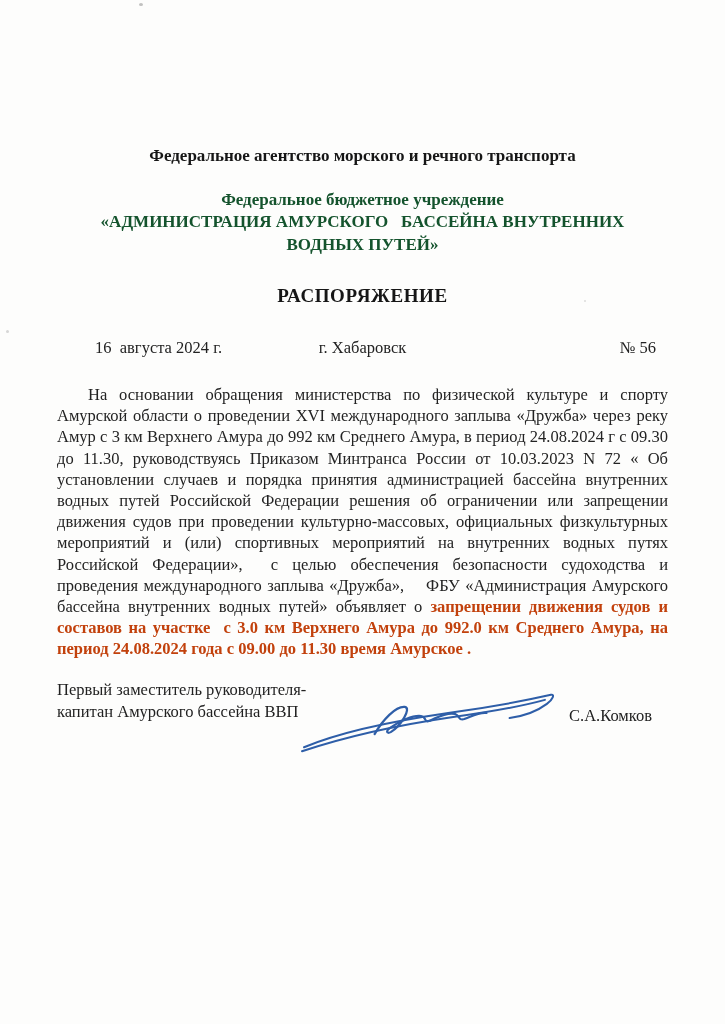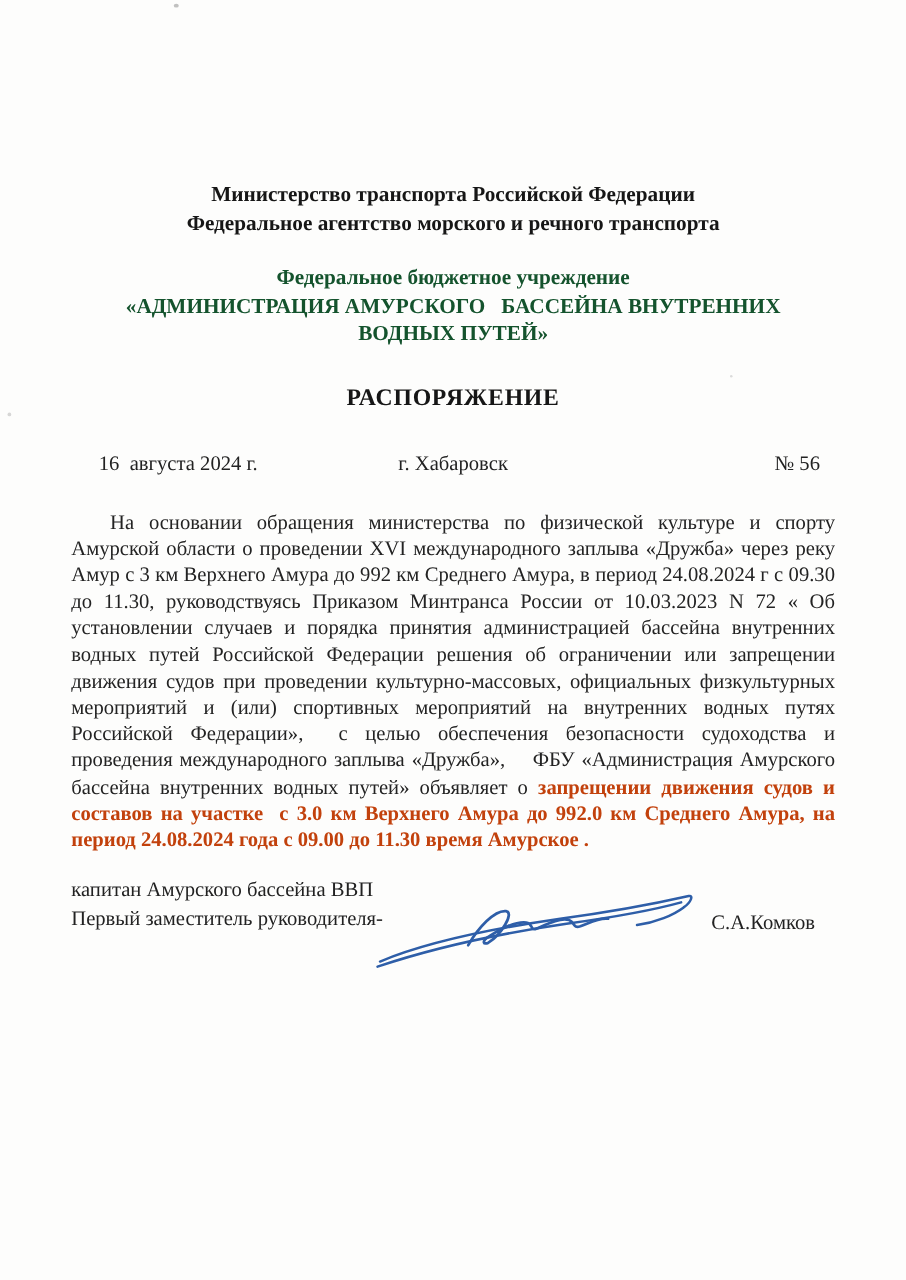--- a/index.html
+++ b/index.html
@@ -51,21 +51,21 @@
     }
     .meta-row {
       position: relative;
       margin-top: 31px;
       font-size: 16.5px;
       height: 22px;
       color: #222;
     }
     .meta-date {
       position: absolute;
-      left: 22px;
+      left: 38px;
       white-space: pre-wrap;
     }
     .meta-place {
       position: absolute;
       left: 50%;
       transform: translateX(-50%);
       text-align: right;
     }
     .meta-number {
       position: absolute;
@@ -125,43 +125,42 @@
 </head>
 <body>
 
 <div class="page">
   <div class="speck speck-1"></div>
   <div class="speck speck-2"></div>
   <div class="speck speck-3"></div>
 
   <div class="content">
 
-    <div class="hdr-line">Министерство транспорта Российской Федерации</div>
     <div class="hdr-line">Федеральное агентство морского и речного транспорта</div>
 
     <div class="org-block">
       <div class="org-line">Федеральное бюджетное учреждение</div>
       <div class="org-line">«АДМИНИСТРАЦИЯ АМУРСКОГО   БАССЕЙНА ВНУТРЕННИХ</div>
       <div class="org-line">ВОДНЫХ ПУТЕЙ»</div>
     </div>
 
     <div class="doc-title">РАСПОРЯЖЕНИЕ</div>
 
     <div class="meta-row">
       <span class="meta-date">16  августа 2024 г.</span>
       <span class="meta-place">г. Хабаровск</span>
       <span class="meta-number">№ 56</span>
     </div>
 
     <p class="body-par"><span class="regular-run">На основании обращения министерства по физической культуре и спорту Амурской области о проведении XVI международного заплыва «Дружба» через реку Амур с 3 км Верхнего Амура до 992 км Среднего Амура, в период 24.08.2024 г с 09.30 до 11.30, руководствуясь Приказом Минтранса России от 10.03.2023 N 72 « Об установлении случаев и порядка принятия администрацией бассейна внутренних водных путей Российской Федерации решения об ограничении или запрещении движения судов при проведении культурно-массовых, официальных физкультурных мероприятий и (или) спортивных мероприятий на внутренних водных путях Российской Федерации»,  с целью обеспечения безопасности судоходства и проведения международного заплыва «Дружба»,    ФБУ «Администрация Амурского бассейна внутренних водных путей» объявляет о </span><span class="bold-run">запрещении движения судов и составов на участке  с 3.0 км Верхнего Амура до 992.0 км Среднего Амура, на период 24.08.2024 года с 09.00 до 11.30 время Амурское .</span></p>
 
     <div class="sig-row">
       <div class="sig-pos">
+        <div>Первый заместитель руководителя-</div>
         <div>капитан Амурского бассейна ВВП</div>
-        <div>Первый заместитель руководителя-</div>
       </div>
 
       <svg class="sig-svg" viewBox="0 0 260 80" xmlns="http://www.w3.org/2000/svg">
         <path d="M7,71 C45,55 95,45 150,37 C195,31 230,24 252,19 C256,18 254,24 248,28 C240,34 226,40 211,42" stroke-width="2" stroke="#2e5ea8"></path>
         <path d="M5,75 C50,60 100,49 155,41 C198,35 228,29 246,24" stroke-width="2" stroke="#2e5ea8"></path>
         <path d="M77,58 C85,44 98,30 107,31 C114,32 103,50 93,56 C89,58 88,55 92,52 C102,45 115,39 123,40 C129,41 126,47 131,45 C140,41 150,36 157,38 C162,40 160,45 166,43 C174,40 181,36 188,37" stroke-width="2.2" stroke="#2e5ea8"></path>
       </svg>
 
       <span class="sig-name">С.А.Комков</span>
     </div>

